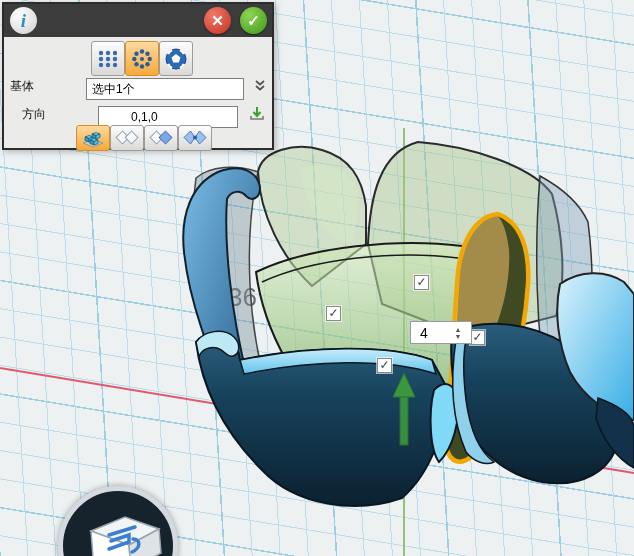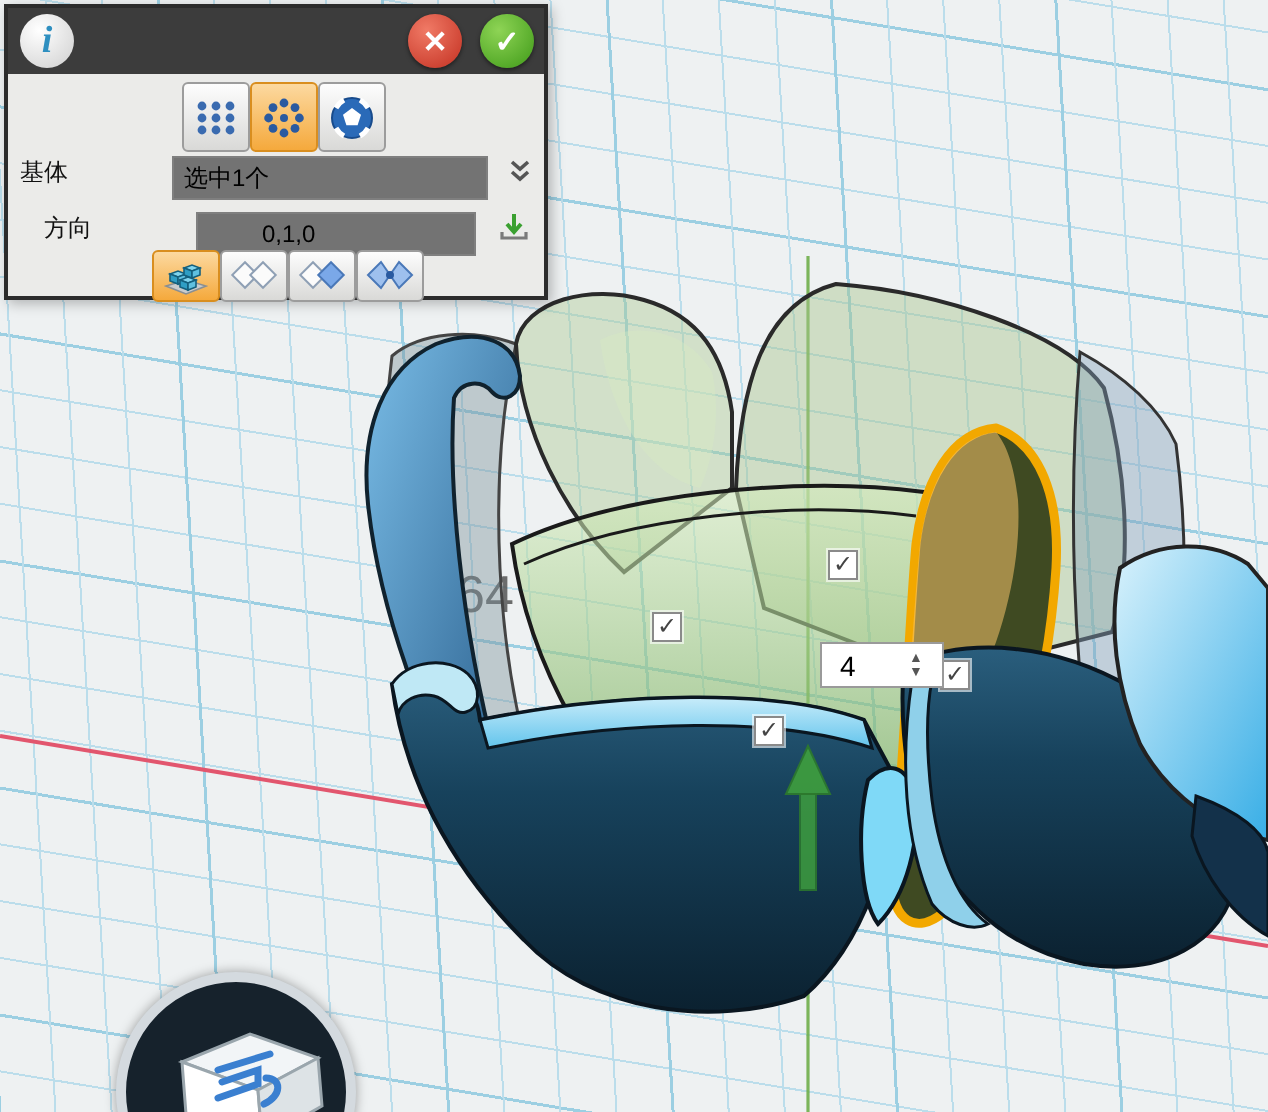--- a/index.html
+++ b/index.html
@@ -46,38 +46,38 @@
   .btn-cancel{left:200px;background:radial-gradient(circle at 35% 30%,#f07a66,#c33021);}
   .btn-ok{left:236px;background:radial-gradient(circle at 35% 30%,#8ed455,#3f9a18);}
 
   .type-row{position:absolute;left:87px;top:37px;display:flex;}
   .tool-btn{width:34px;height:35px;margin-right:0;border:1px solid #9c9c9c;border-radius:3px;
     background:linear-gradient(#fdfdfd,#d9d9d7);display:flex;align-items:center;justify-content:center;cursor:pointer;}
   .tool-btn.sel{background:linear-gradient(#fcd9a0,#f5a93c);border-color:#d98e1f;}
 
   .field-row{position:absolute;left:0;display:flex;align-items:flex-start;font-size:12px;color:#111;}
   .field-row label{width:82px;padding-left:6px;}
-  .field-row input{height:22px;border:1px solid #7f7f7f;background:#737373;font-size:12px;padding:0 5px;}
+  .field-row input{height:22px;border:1px solid #7f7f7f;background:#ffffff;font-size:12px;padding:0 5px;}
   .chevrons{margin-left:9px;cursor:pointer;}
   .import-arrow{margin-left:11px;cursor:pointer;}
 
   .mode-row{position:absolute;left:72px;top:121px;display:flex;}
   .mode-btn{width:34px;height:26px;border:1px solid #9c9c9c;border-radius:3px;
     background:linear-gradient(#fdfdfd,#d9d9d7);display:flex;align-items:center;justify-content:center;cursor:pointer;}
   .mode-btn.sel{background:linear-gradient(#fcd9a0,#f5a93c);border-color:#d98e1f;}
 </style>
 </head>
 <body>
 
 <div class="screen">
 
   <div class="grid-layer grid-h"></div>
   <div class="grid-layer grid-v"></div>
 
-  <div class="angle-label">64</div>
+  <div class="angle-label">36</div>
 
   <svg class="scene" width="634" height="556" viewBox="0 0 634 556">
     <defs>
       <linearGradient id="navy" x1="0" y1="0" x2="0" y2="1">
         <stop offset="0" stop-color="#2a5e7d"></stop>
           <stop offset="0.35" stop-color="#17425c"></stop>
           <stop offset="1" stop-color="#0b2130"></stop>
       </linearGradient>
       <linearGradient id="cup" x1="0" y1="0" x2="0" y2="1">
         <stop offset="0" stop-color="#d4ecbb" stop-opacity="0.55"></stop>

